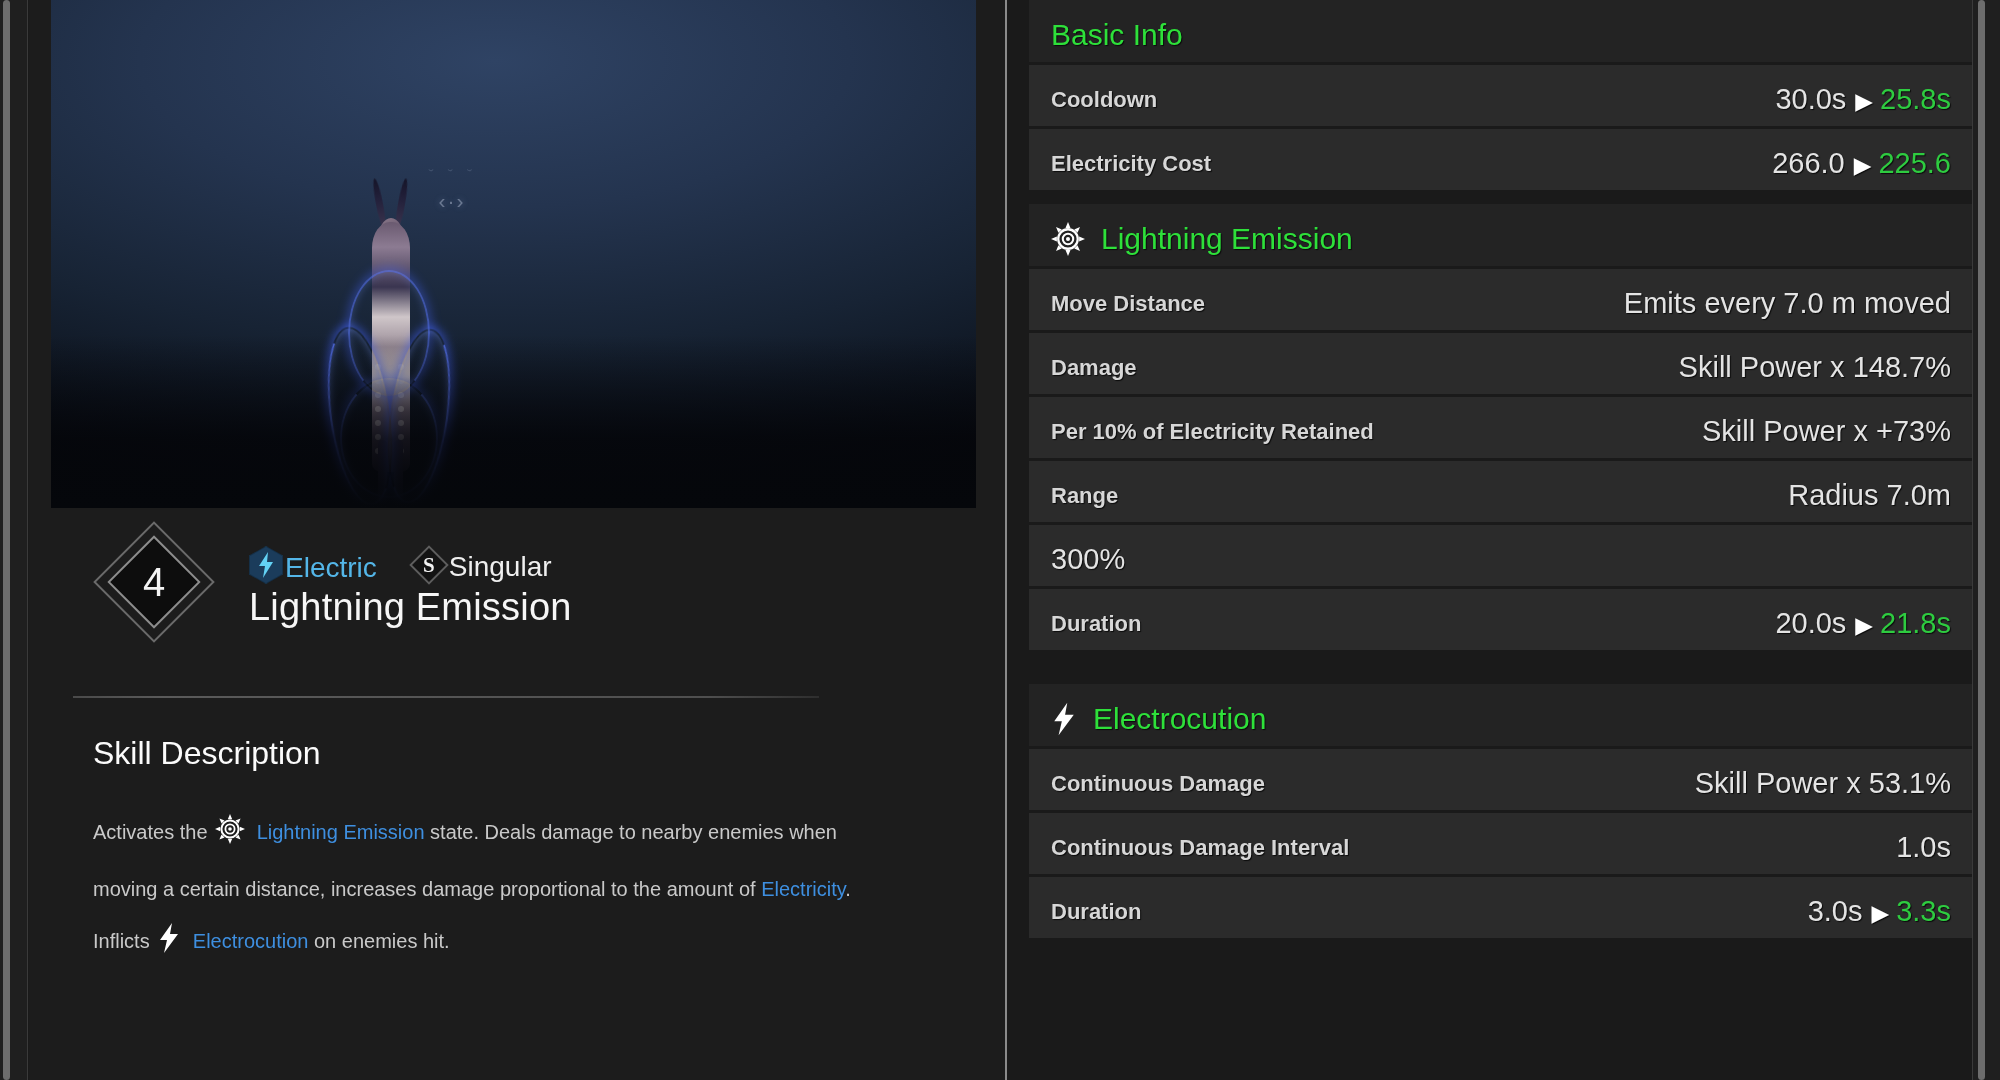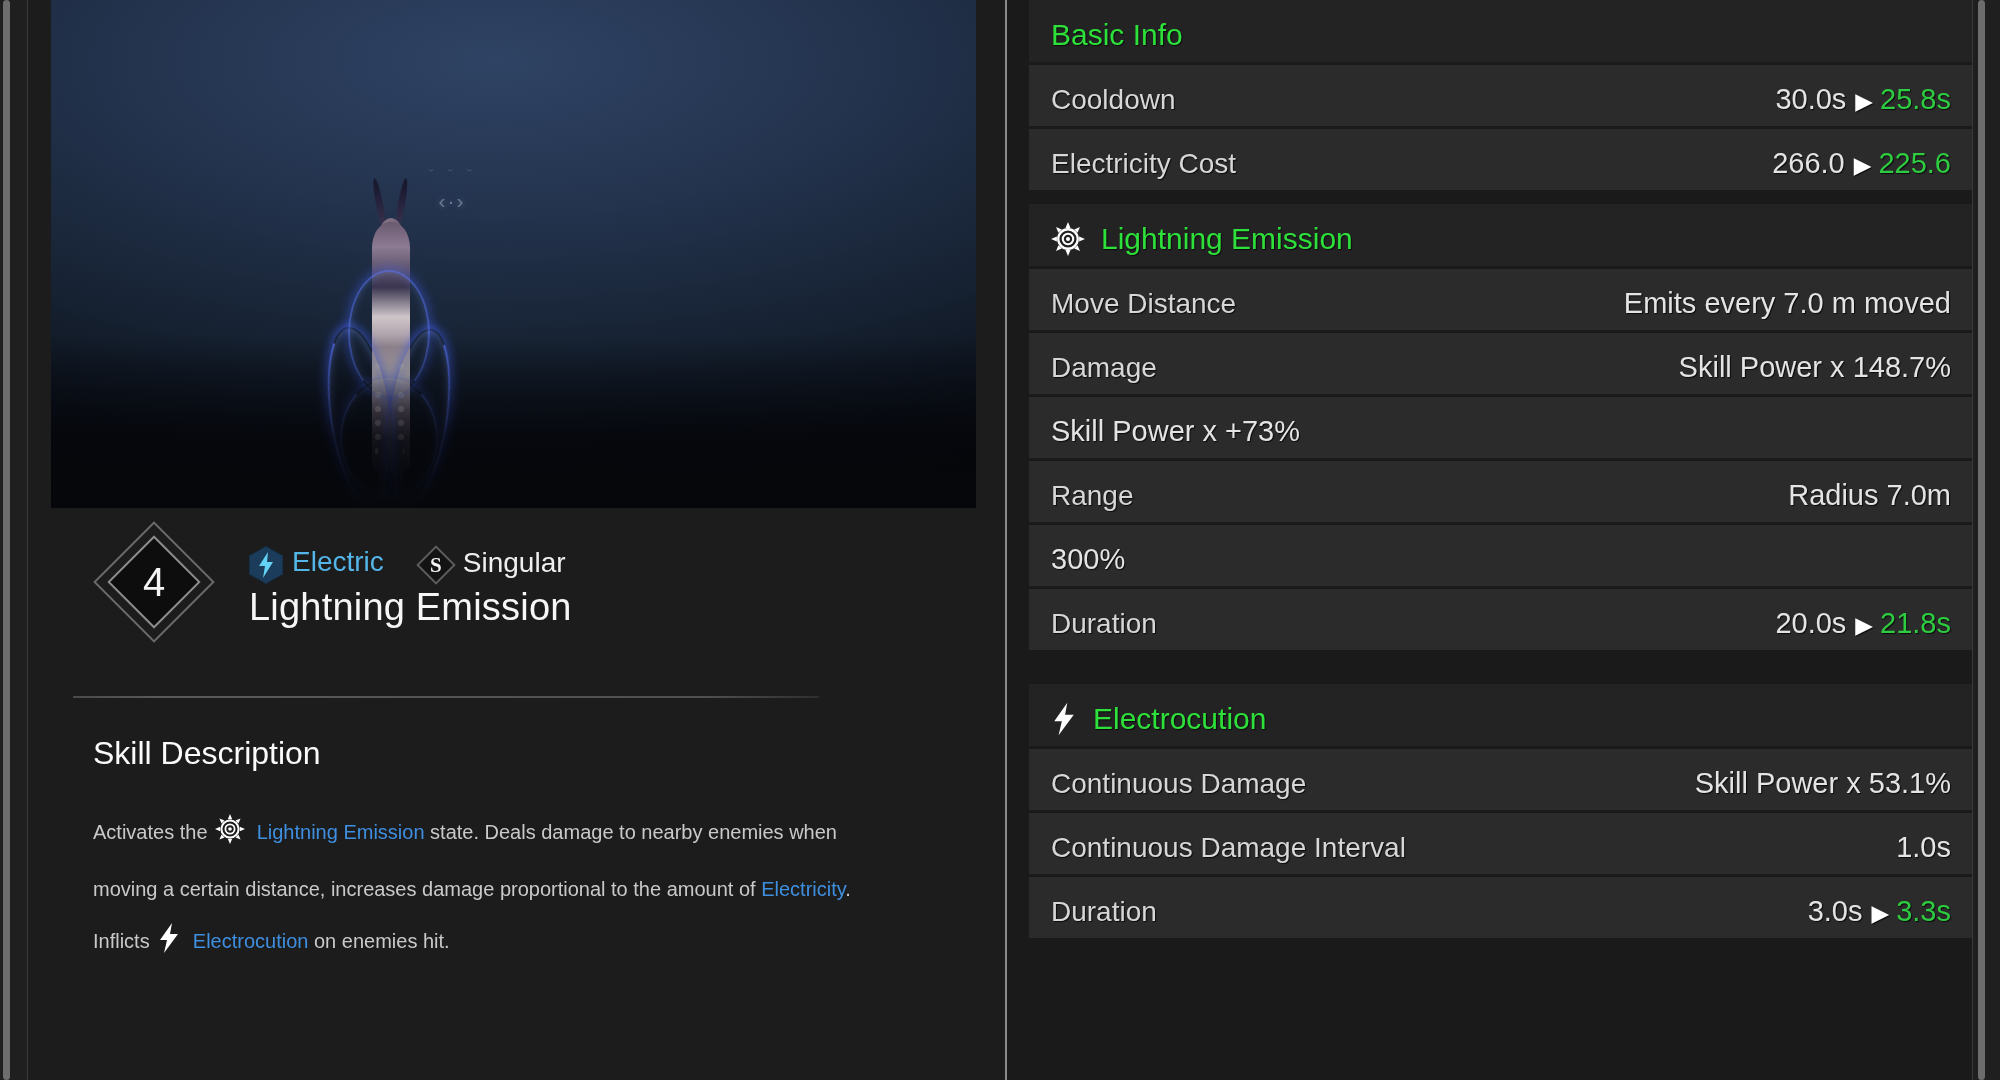--- a/index.html
+++ b/index.html
@@ -203,22 +203,22 @@
 
   .tags-row {
     position: absolute;
     left: 198px; top: 22px;
     display: flex;
     align-items: center;
     gap: 34px;
   }
   .tag {
     display: flex;
-    align-items: flex-start;
-    gap: 9px;
+    align-items: flex-end;
+    gap: 2px;
   }
   .tag-label { font-size: 28px; }
   .tag-electric .tag-label { color: #54b6e8; }
   .tag-singular .tag-label { color: #efefef; }
 
   .hex-icon {
     position: relative;
     width: 34px; height: 38px;
   }
   .hex-icon .hexbg {
@@ -322,23 +322,24 @@
     position: relative;
     height: 61px;
     background: #2b2b2b;
     margin-bottom: 3px;
     display: flex;
     align-items: center;
     justify-content: space-between;
     padding: 8px 26px 0 22px;
   }
   .row-label {
-    font-size: 28px;
+    font-size: 22px;
     color: #d7d7d7;
     text-shadow: 1px 1px 1px rgba(0,0,0,.75);
+    font-weight: bold;
   }
   .row-value {
     font-size: 29px;
     color: #e4e4e4;
     text-shadow: 1px 1px 1px rgba(0,0,0,.75);
     white-space: nowrap;
   }
   .row-value .arrow {
     color: #ffffff;
     font-size: 23px;
@@ -542,20 +543,21 @@
         </div>
         <div class="row">
           <span class="row-label">Move Distance</span>
           <span class="row-value"><span>Emits every 7.0 m moved</span></span>
         </div>
         <div class="row">
           <span class="row-label">Damage</span>
           <span class="row-value"><span>Skill Power x 148.7%</span></span>
         </div>
         <div class="row">
+          <span class="row-label">Per 10% of Electricity Retained</span>
           <span class="row-value"><span>Skill Power x +73%</span></span>
         </div>
         <div class="row">
           <span class="row-label">Range</span>
           <span class="row-value"><span>Radius 7.0m</span></span>
         </div>
         <div class="row">
           <span class="row-value"><span>300%</span></span>
         </div>
         <div class="row">

